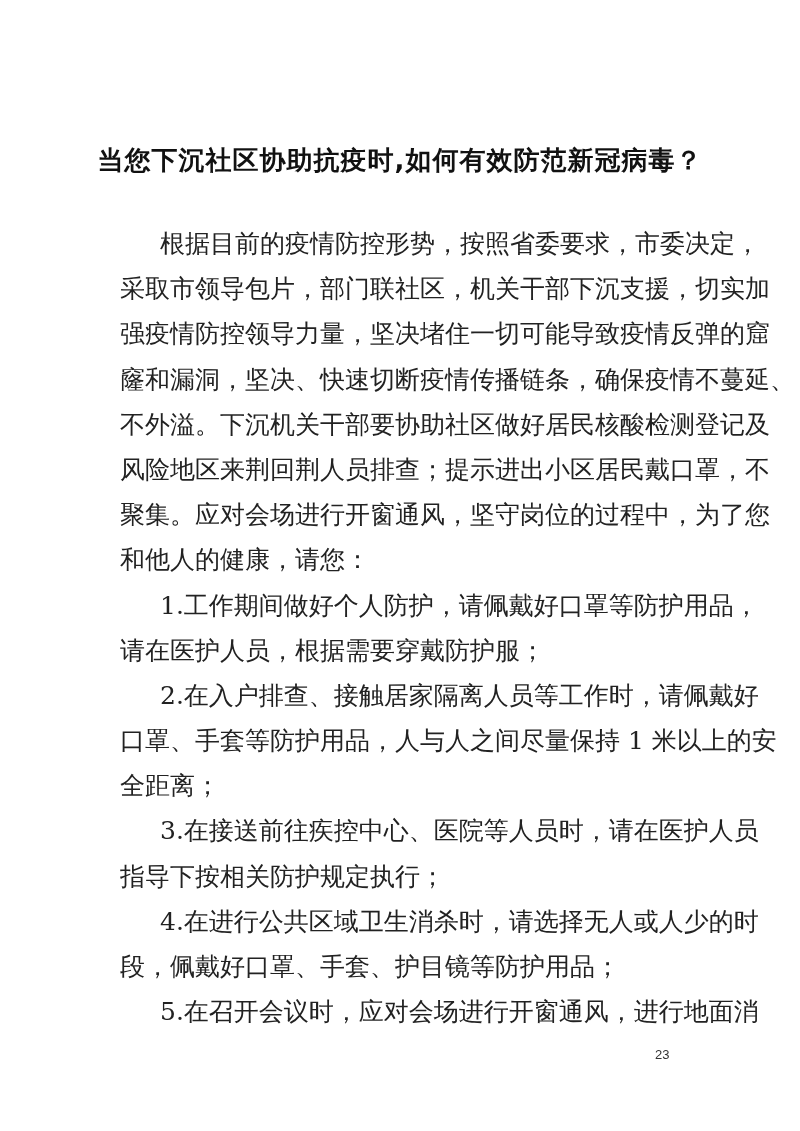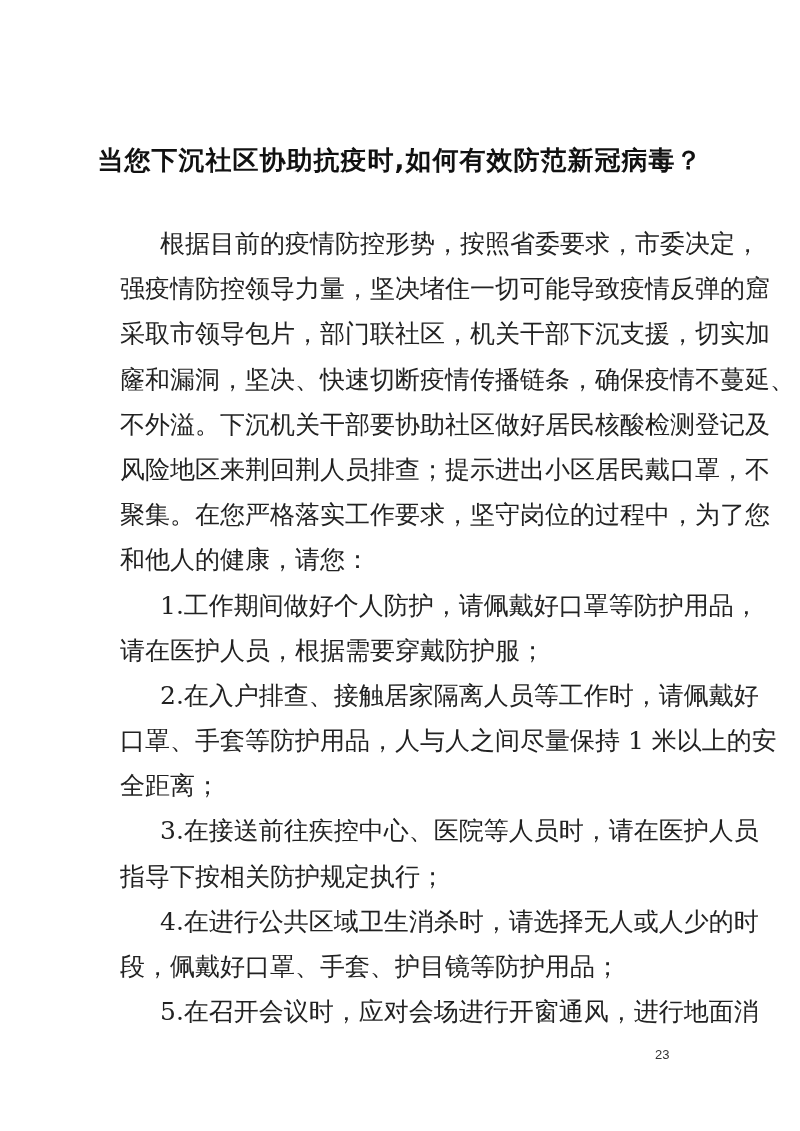--- a/index.html
+++ b/index.html
@@ -30,26 +30,26 @@
       color: #333; font-family: "Liberation Sans", sans-serif;
     }
   </style>
 </head>
 <body>
 
 <div class="page">
   <div class="title">当您下沉社区协助抗疫时,如何有效防范新冠病毒？</div>
   <div class="body" id="doc-body">
       <div class="line indent">根据目前的疫情防控形势，按照省委要求，市委决定，</div>
+      <div class="line">采取市领导包片，部门联社区，机关干部下沉支援，切实加</div>
       <div class="line">强疫情防控领导力量，坚决堵住一切可能导致疫情反弹的窟</div>
-      <div class="line">采取市领导包片，部门联社区，机关干部下沉支援，切实加</div>
       <div class="line">窿和漏洞，坚决、快速切断疫情传播链条，确保疫情不蔓延、</div>
       <div class="line">不外溢。下沉机关干部要协助社区做好居民核酸检测登记及</div>
       <div class="line">风险地区来荆回荆人员排查；提示进出小区居民戴口罩，不</div>
-      <div class="line">聚集。在您严格落实工作要求，坚守岗位的过程中，为了您</div>
+      <div class="line">聚集。应对会场进行开窗通风，坚守岗位的过程中，为了您</div>
       <div class="line last">和他人的健康，请您：</div>
       <div class="line indent">1.工作期间做好个人防护，请佩戴好口罩等防护用品，</div>
       <div class="line last">请在医护人员，根据需要穿戴防护服；</div>
       <div class="line indent">2.在入户排查、接触居家隔离人员等工作时，请佩戴好</div>
       <div class="line">口罩、手套等防护用品，人与人之间尽量保持 1 米以上的安</div>
       <div class="line last">全距离；</div>
       <div class="line indent">3.在接送前往疾控中心、医院等人员时，请在医护人员</div>
       <div class="line last">指导下按相关防护规定执行；</div>
       <div class="line indent">4.在进行公共区域卫生消杀时，请选择无人或人少的时</div>
       <div class="line last">段，佩戴好口罩、手套、护目镜等防护用品；</div>

